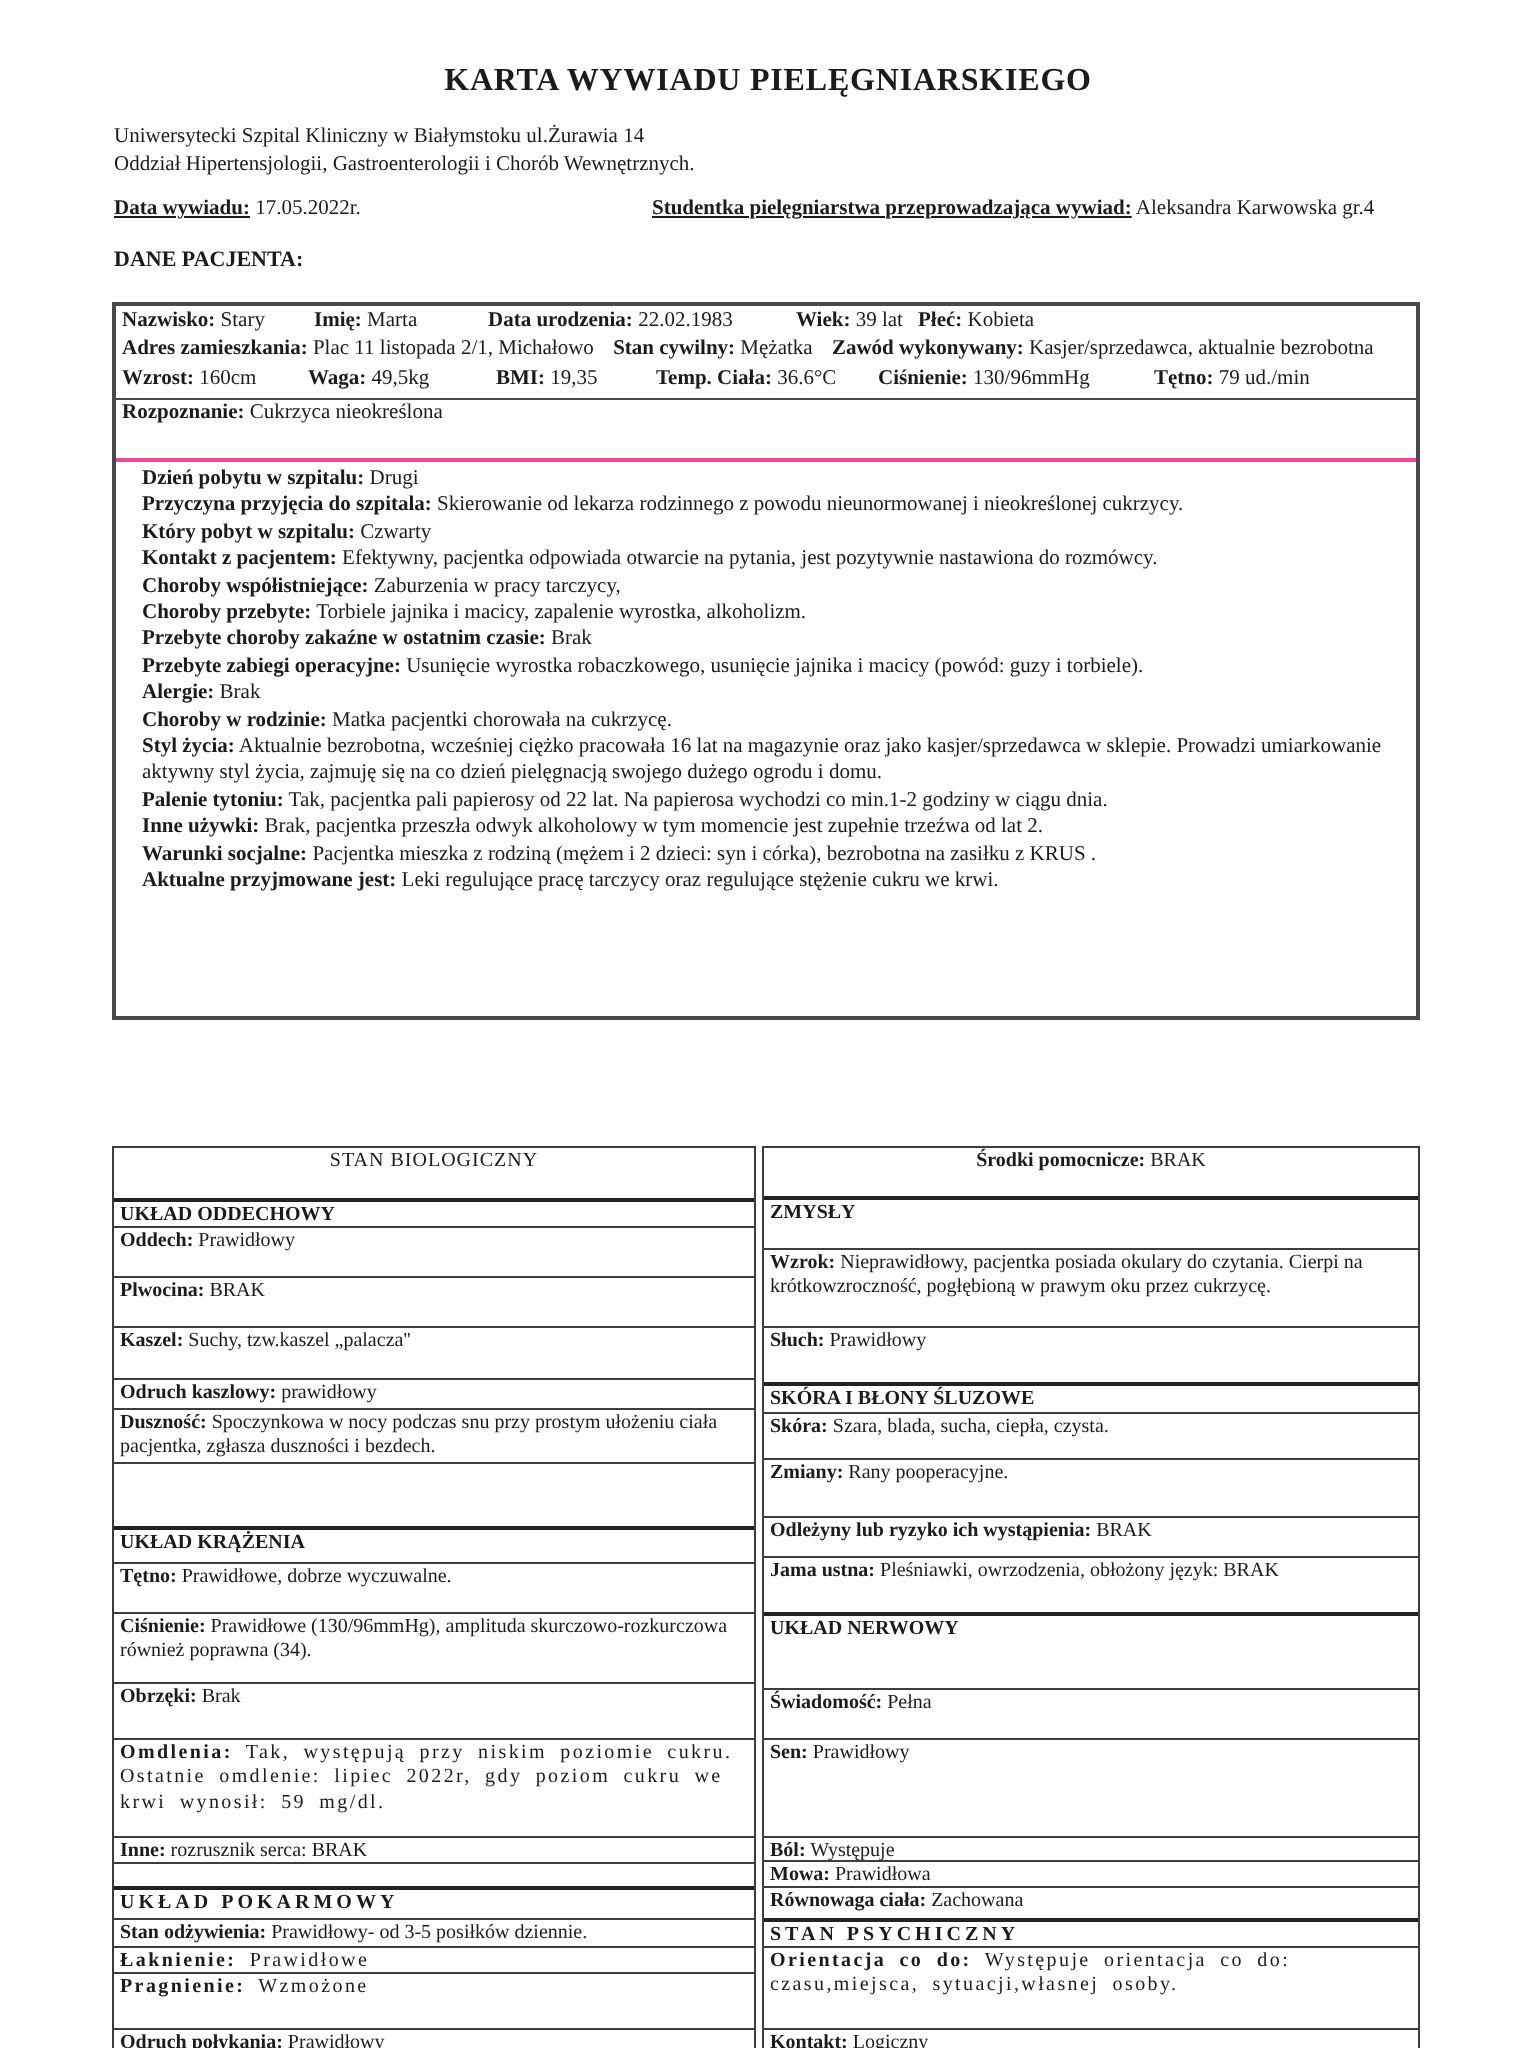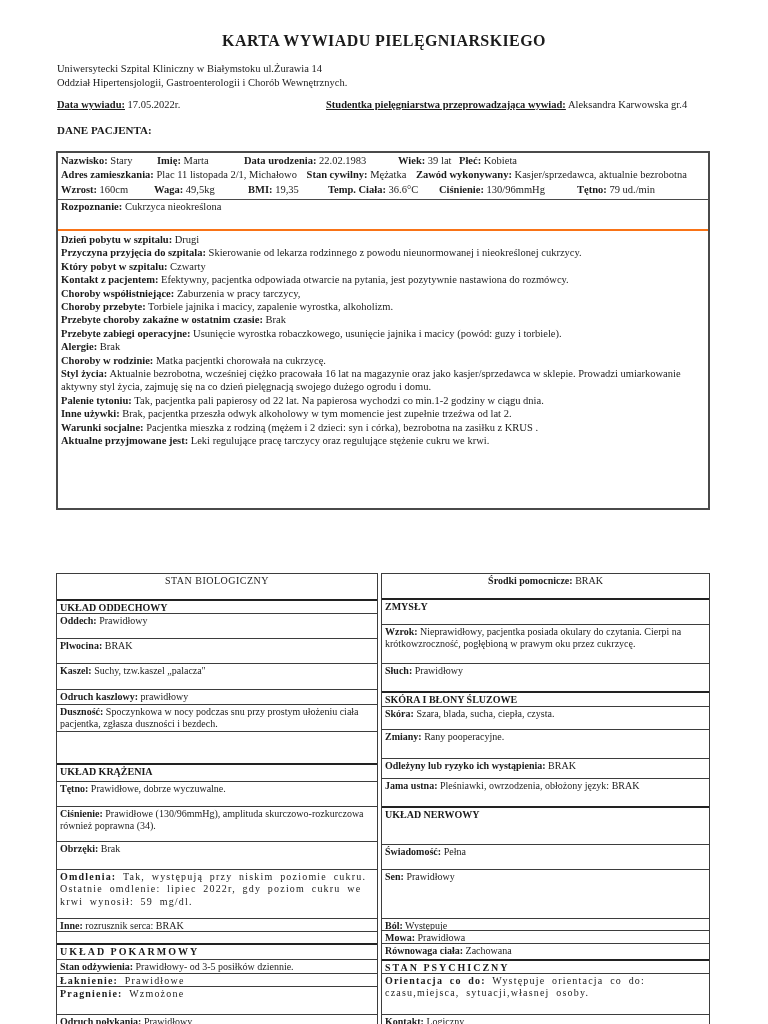--- a/index.html
+++ b/index.html
@@ -21,21 +21,21 @@
   
   .ptable{
     position:absolute;left:56px;top:151px;width:654px;box-sizing:border-box;
     border:2px solid #4a4a4a;font-size:10.5px;
   }
   .prow{position:relative;height:14px;line-height:14px;white-space:nowrap;}
   .pair{position:absolute;top:0;white-space:nowrap;}
   .prow-flow{padding-left:3px;height:15px;line-height:14px;white-space:nowrap;}
   .prow-flow .pairf{margin-right:7px;}
   .diag{border-top:1px solid #4a4a4a;height:30px;padding:1px 3px;box-sizing:border-box;}
-  .details{border-top:2px solid #f97316;height:279px;padding:2px 3px;box-sizing:border-box;overflow:hidden;}
+  .details{border-top:2px solid #ec4899;height:279px;padding:2px 13px;box-sizing:border-box;overflow:hidden;}
   .dline{line-height:13.4px;}
 
   
   .bio{position:absolute;left:56px;top:573px;display:flex;}
   .bcol{box-sizing:border-box;border:1px solid #3d3d3d;background:#fff;font-size:10px;}
   .bcol.left{width:322px;margin-right:3px;}
   .bcol.right{width:329px;}
   .brow{
     box-sizing:border-box;border-top:1px solid #3d3d3d;padding:1px 3px;
     line-height:12.4px;overflow:hidden;

